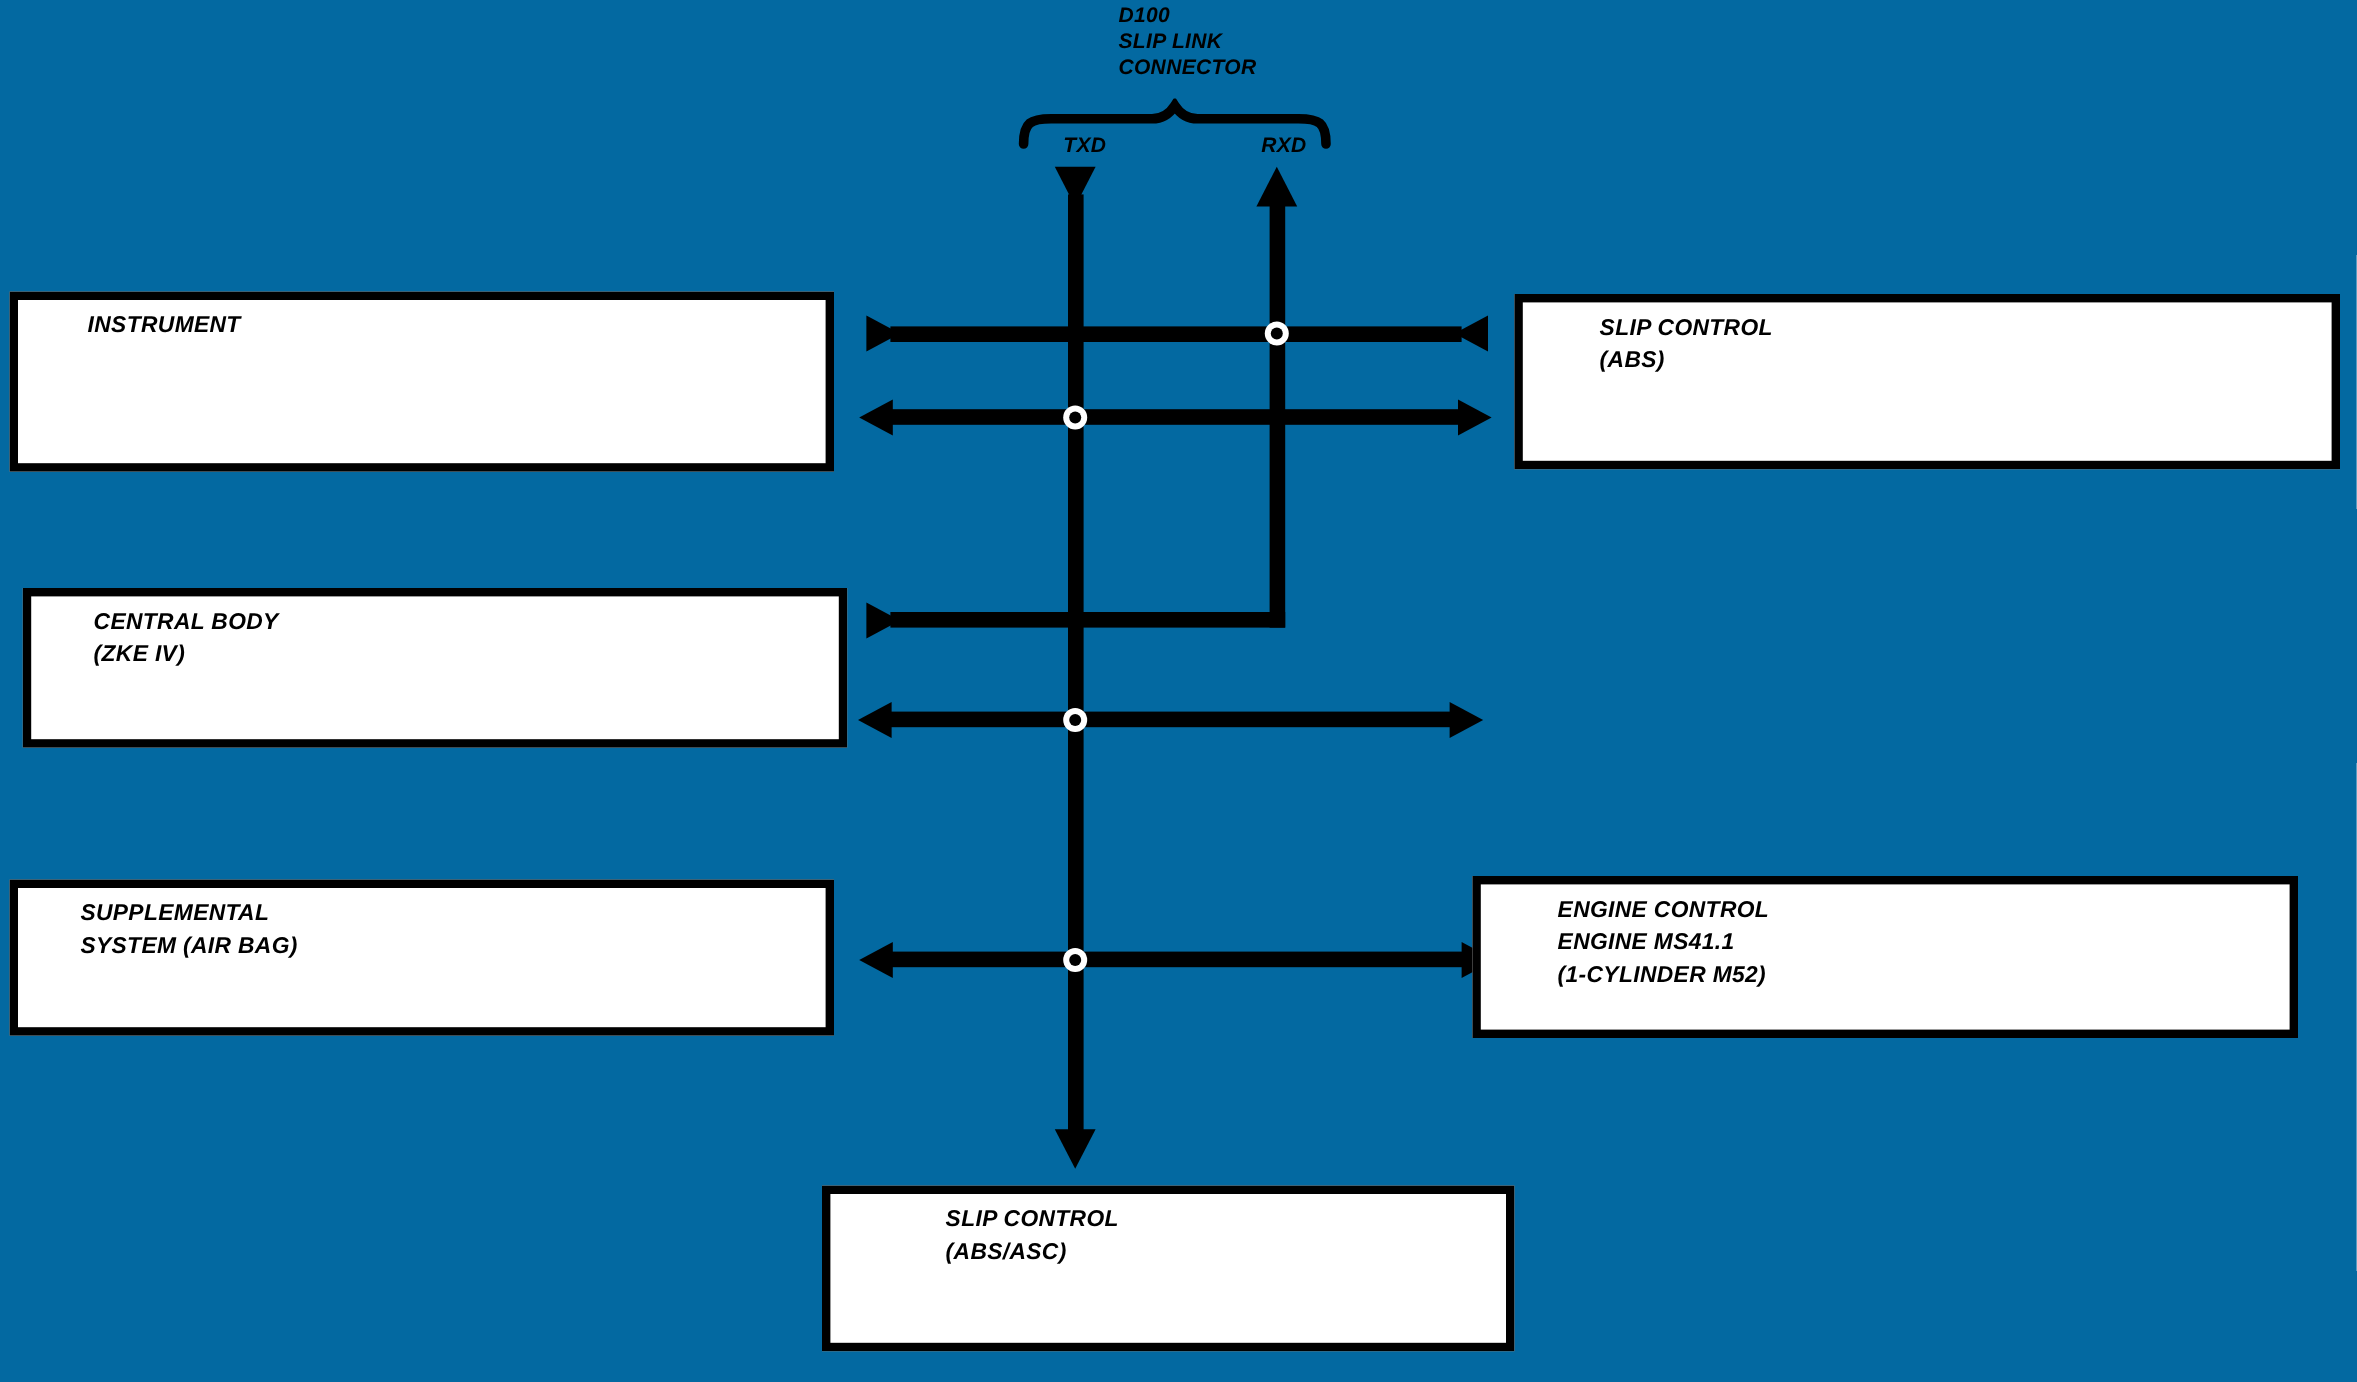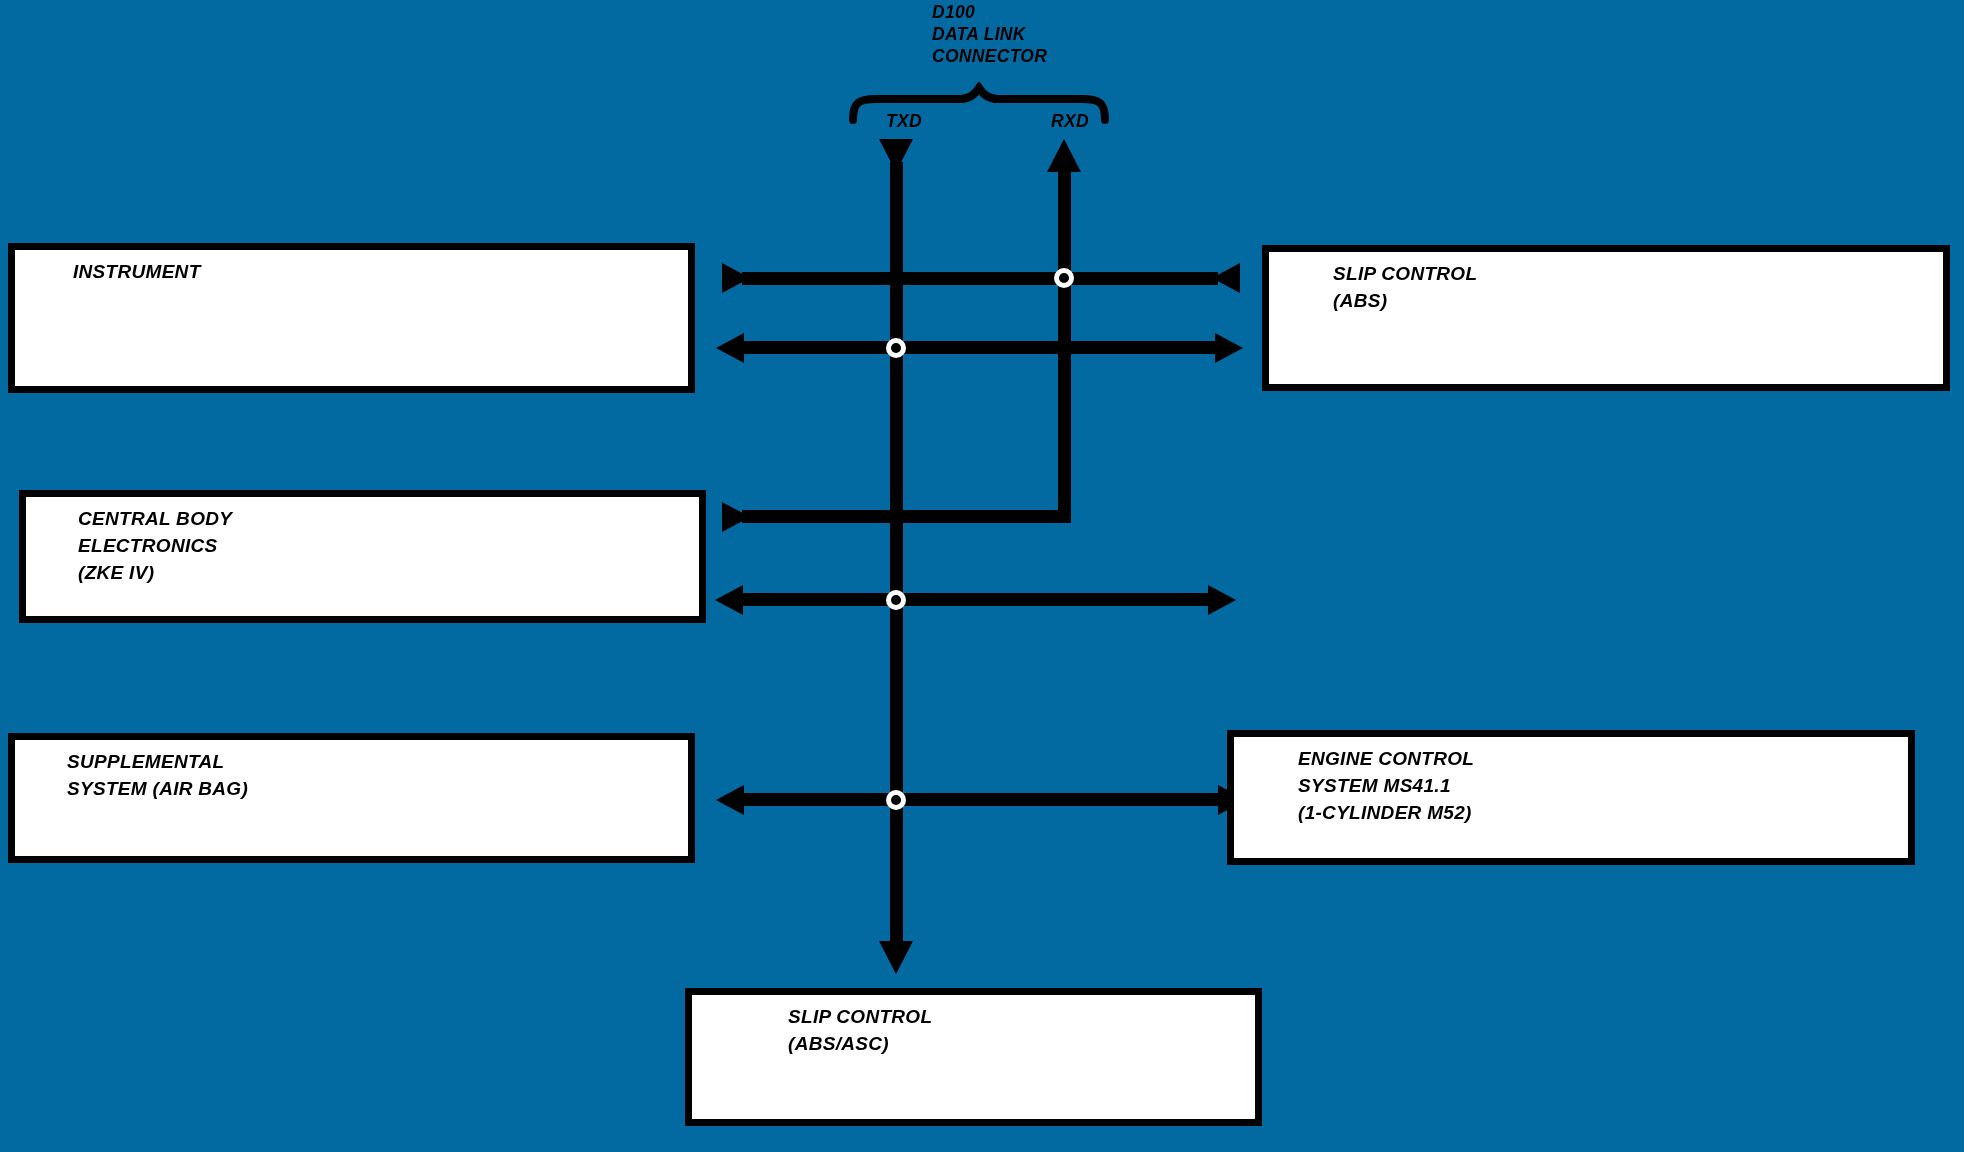--- a/index.html
+++ b/index.html
@@ -66,21 +66,21 @@
     border-radius:50%;background:#000;
   }
 </style>
 </head>
 <body>
 
 <div class="canvas">
 
   <div class="hdr">
     <div>D100</div>
-    <div>DATA LINK</div>
+    <div>SLIP LINK</div>
     <div>CONNECTOR</div>
   </div>
 
   <svg class="brace" width="262" height="44" viewBox="0 0 262 44">
     <path d="M 5 38 C 5 20 11 17 28 17 L 112 17 Q 124 17 131 6 Q 138 17 150 17 L 234 17 C 251 17 257 20 257 38" fill="none" stroke="#000" stroke-width="8" stroke-linecap="round"></path>
   </svg>
 
   <div class="pinlabel txd-label">TXD</div>
   <div class="pinlabel rxd-label">RXD</div>
 
@@ -119,33 +119,32 @@
     <div class="bl">INSTRUMENT</div>
   </div>
 
   <div class="box pad-right" style="left:1262px;top:245px;width:688px;height:146px;">
     <div class="bl">SLIP CONTROL</div>
     <div class="bl">(ABS)</div>
   </div>
 
   <div class="box pad-left-b" style="left:8px;top:490px;width:687px;height:133px;margin-left:11px;">
     <div class="bl">CENTRAL BODY</div>
-    <div class="bl">ELECTRONICS</div>
     <div class="bl">(ZKE IV)</div>
   </div>
 
 
   <div class="box pad-left-b" style="left:8px;top:733px;width:687px;height:130px;">
     <div class="bl">SUPPLEMENTAL</div>
     <div class="bl">SYSTEM (AIR BAG)</div>
   </div>
 
   <div class="box pad-right" style="left:1227px;top:730px;width:688px;height:135px;">
     <div class="bl">ENGINE CONTROL</div>
-    <div class="bl">SYSTEM MS41.1</div>
+    <div class="bl">ENGINE MS41.1</div>
     <div class="bl">(1-CYLINDER M52)</div>
   </div>
 
   <div class="box pad-bottom" style="left:685px;top:988px;width:577px;height:138px;">
     <div class="bl">SLIP CONTROL</div>
     <div class="bl">(ABS/ASC)</div>
   </div>
 
 </div>
 

